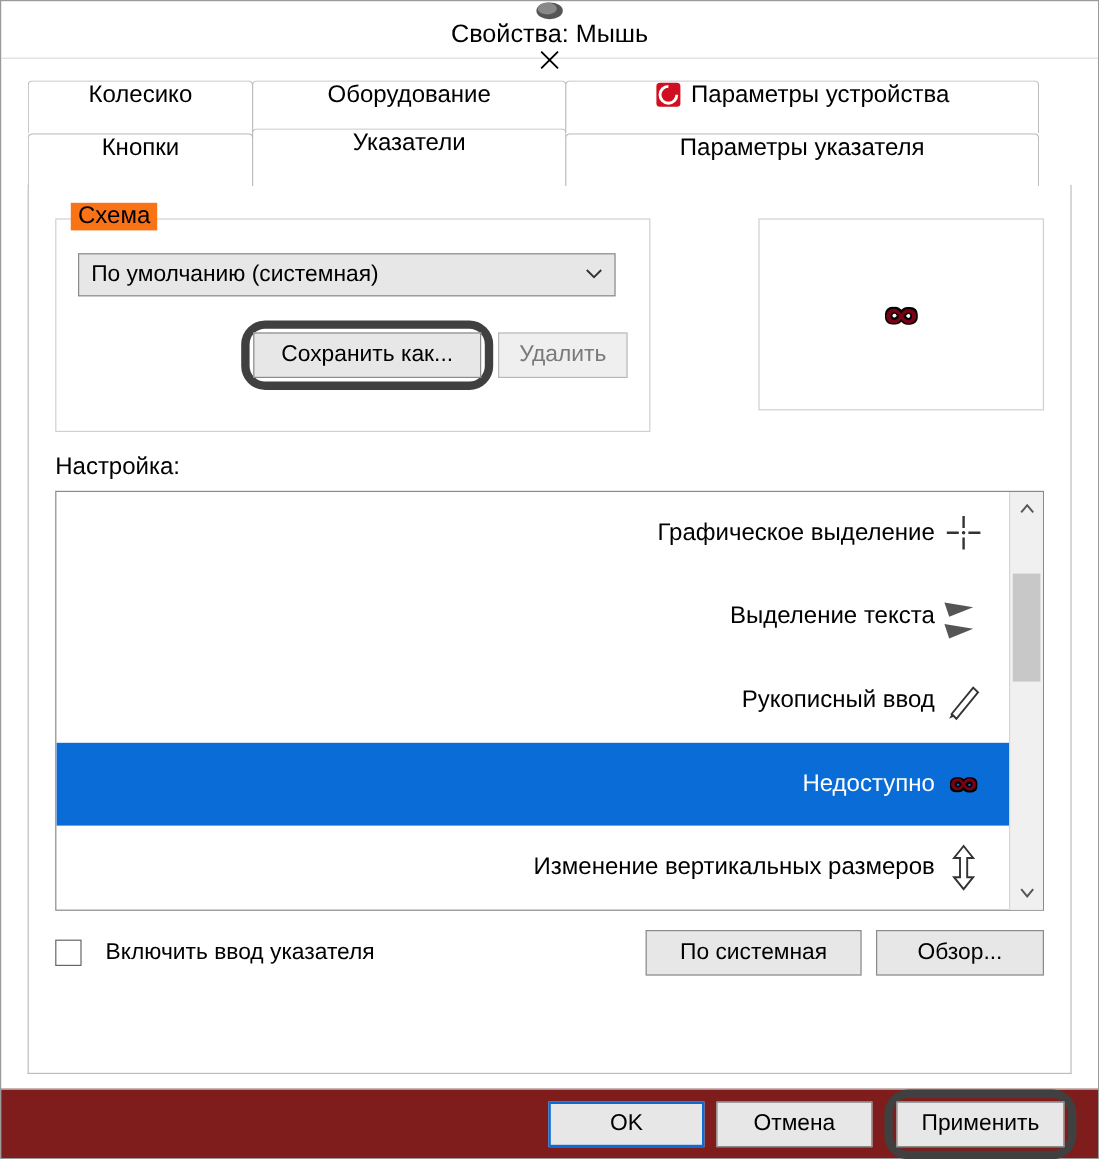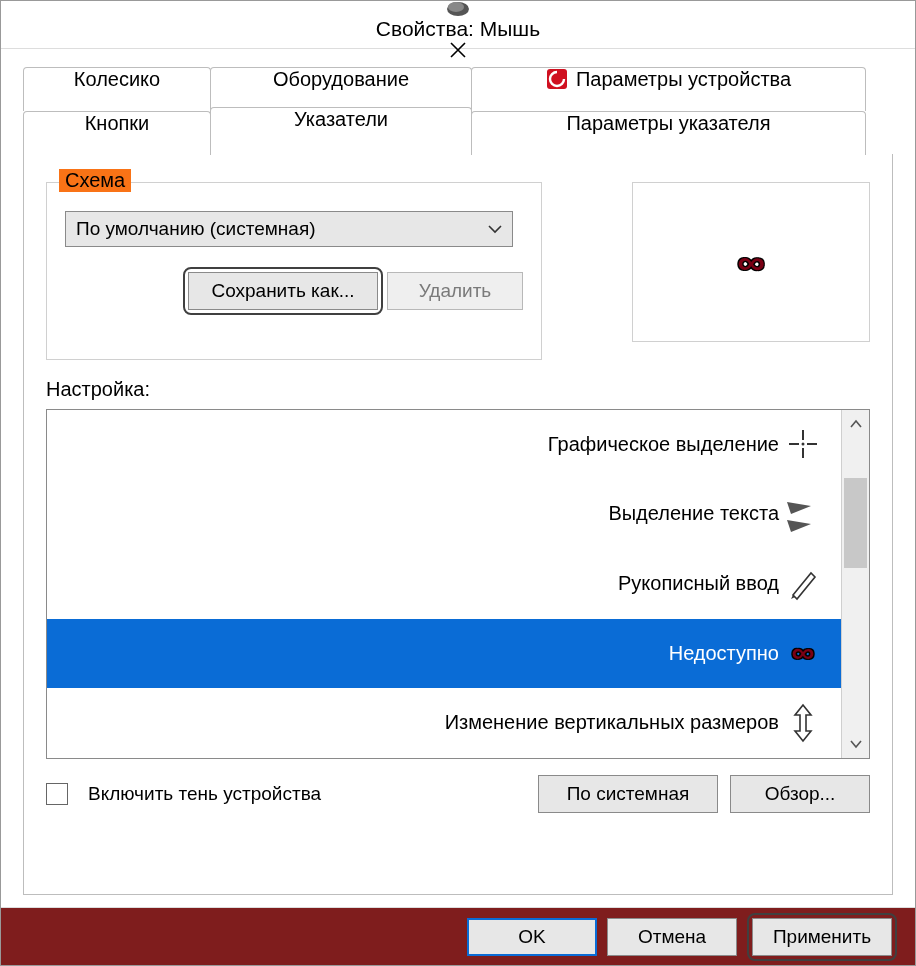--- a/index.html
+++ b/index.html
@@ -122,22 +122,22 @@
     background:#e7e7e7;
     border:1px solid #8a8a8a;
     font-size:19px;
     display:flex; align-items:center; justify-content:center;
     padding: 0 18px;
     cursor:pointer;
     white-space:nowrap;
   }
   .btn.disabled { color:#7a7a7a; border-color:#b8b8b8; background:#efefef; cursor:default;}
   .highlight-ring {
-    border: 2px solid #404040;
-    border-radius: 8px;
+    border: 7px solid #404040;
+    border-radius: 20px;
     padding:3px;
     display:inline-flex;
   }
   
   .preview-box {
     position:absolute;
     right: 22px;
     top: 28px;
     width: 238px;
     height: 160px;
@@ -287,21 +287,21 @@
                 <path d="M1 2 L7 8 L13 2" fill="none" stroke="#333" stroke-width="1.6"></path>
               </svg>
           </span>
         </div>
         <div class="scheme-buttons">
           <span class="highlight-ring">
             <button class="btn" style="width:190px">
                 <span>Сохранить как...</span>
               </button>
           </span>
-          <button class="btn disabled" style="width:136px">
+          <button class="btn disabled" style="width:108px">
               <span>Удалить</span>
             </button>
         </div>
       </div>
 
       <div class="preview-box">
         <span class="infinity">∞</span>
       </div>
 
       <div class="settings-label">Настройка:</div>
@@ -362,21 +362,21 @@
           <div class="arrow">
             <svg width="12" height="10" viewBox="0 0 12 10">
                 <path d="M1 2 L6 8 L11 2" fill="none" stroke="#555" stroke-width="1.6"></path>
               </svg>
           </div>
         </div>
       </div>
 
       <div class="below-list">
         <span class="checkbox"></span>
-        <span>Включить тень устройства</span>
+        <span>Включить ввод указателя</span>
         <span class="spacer"></span>
         <button class="btn" style="width:180px">
             <span>По системная</span>
           </button>
         <button class="btn" style="width:140px">
             <span>Обзор...</span>
           </button>
       </div>
 
     </div>

